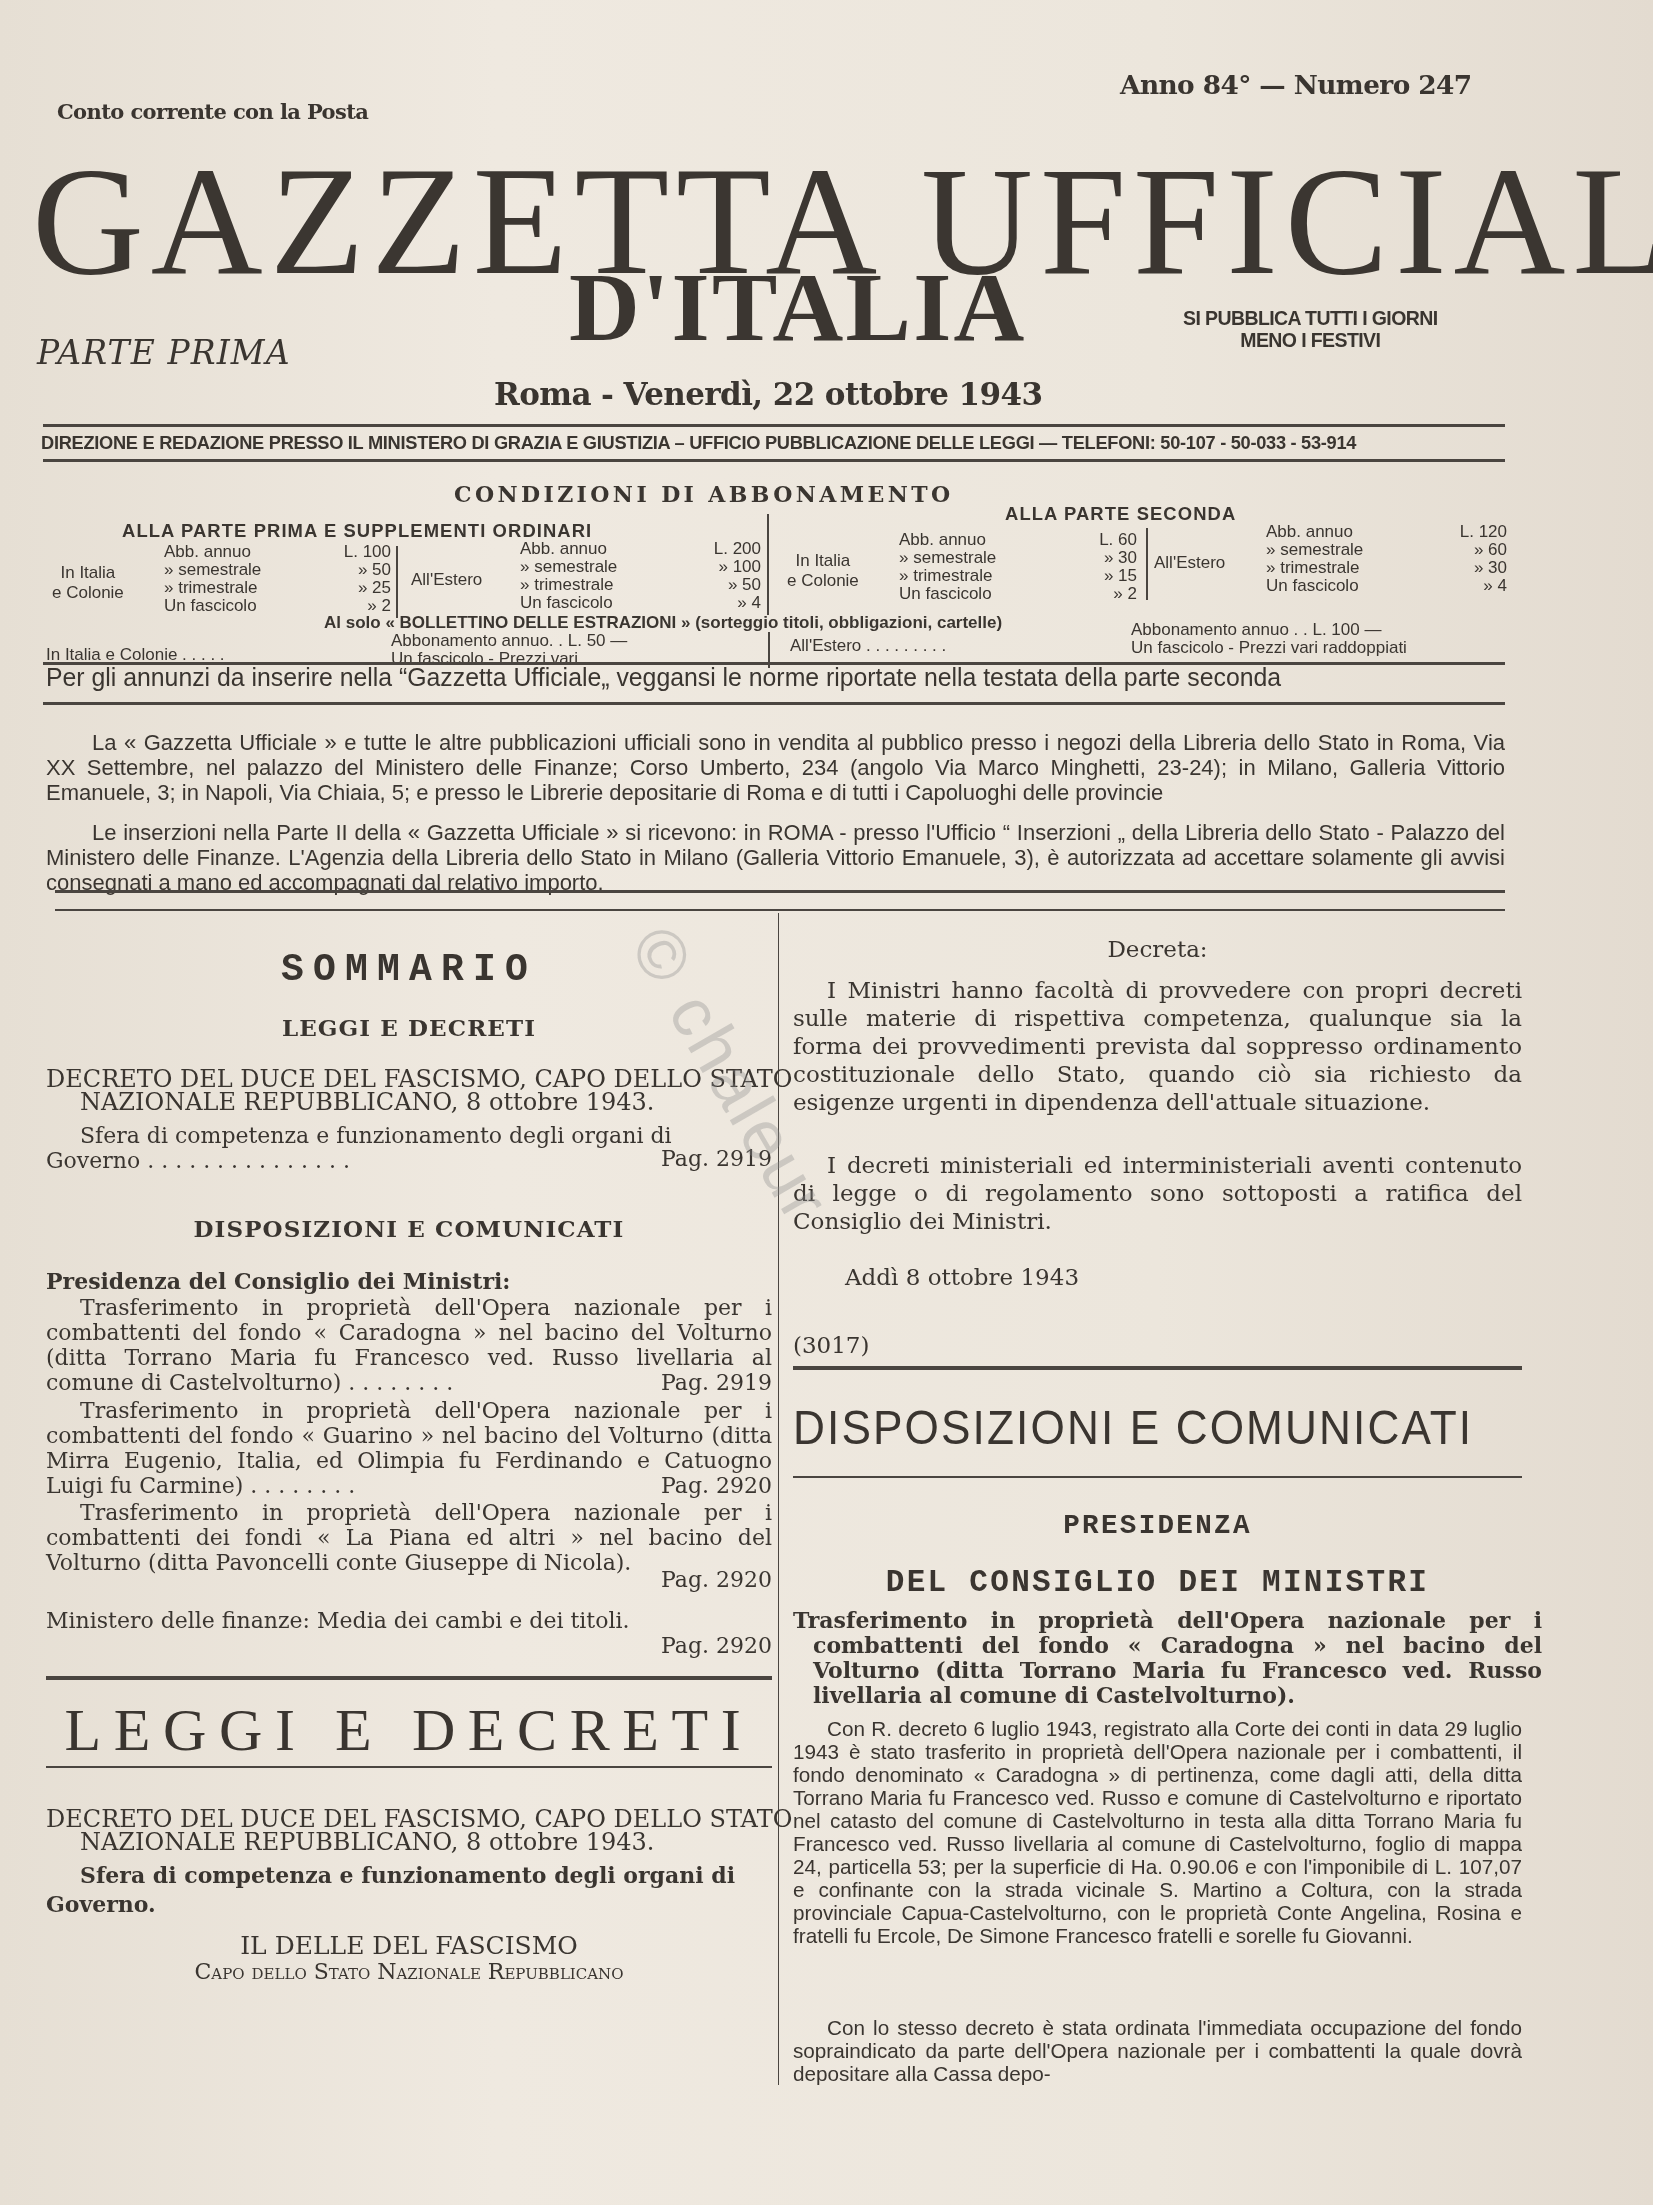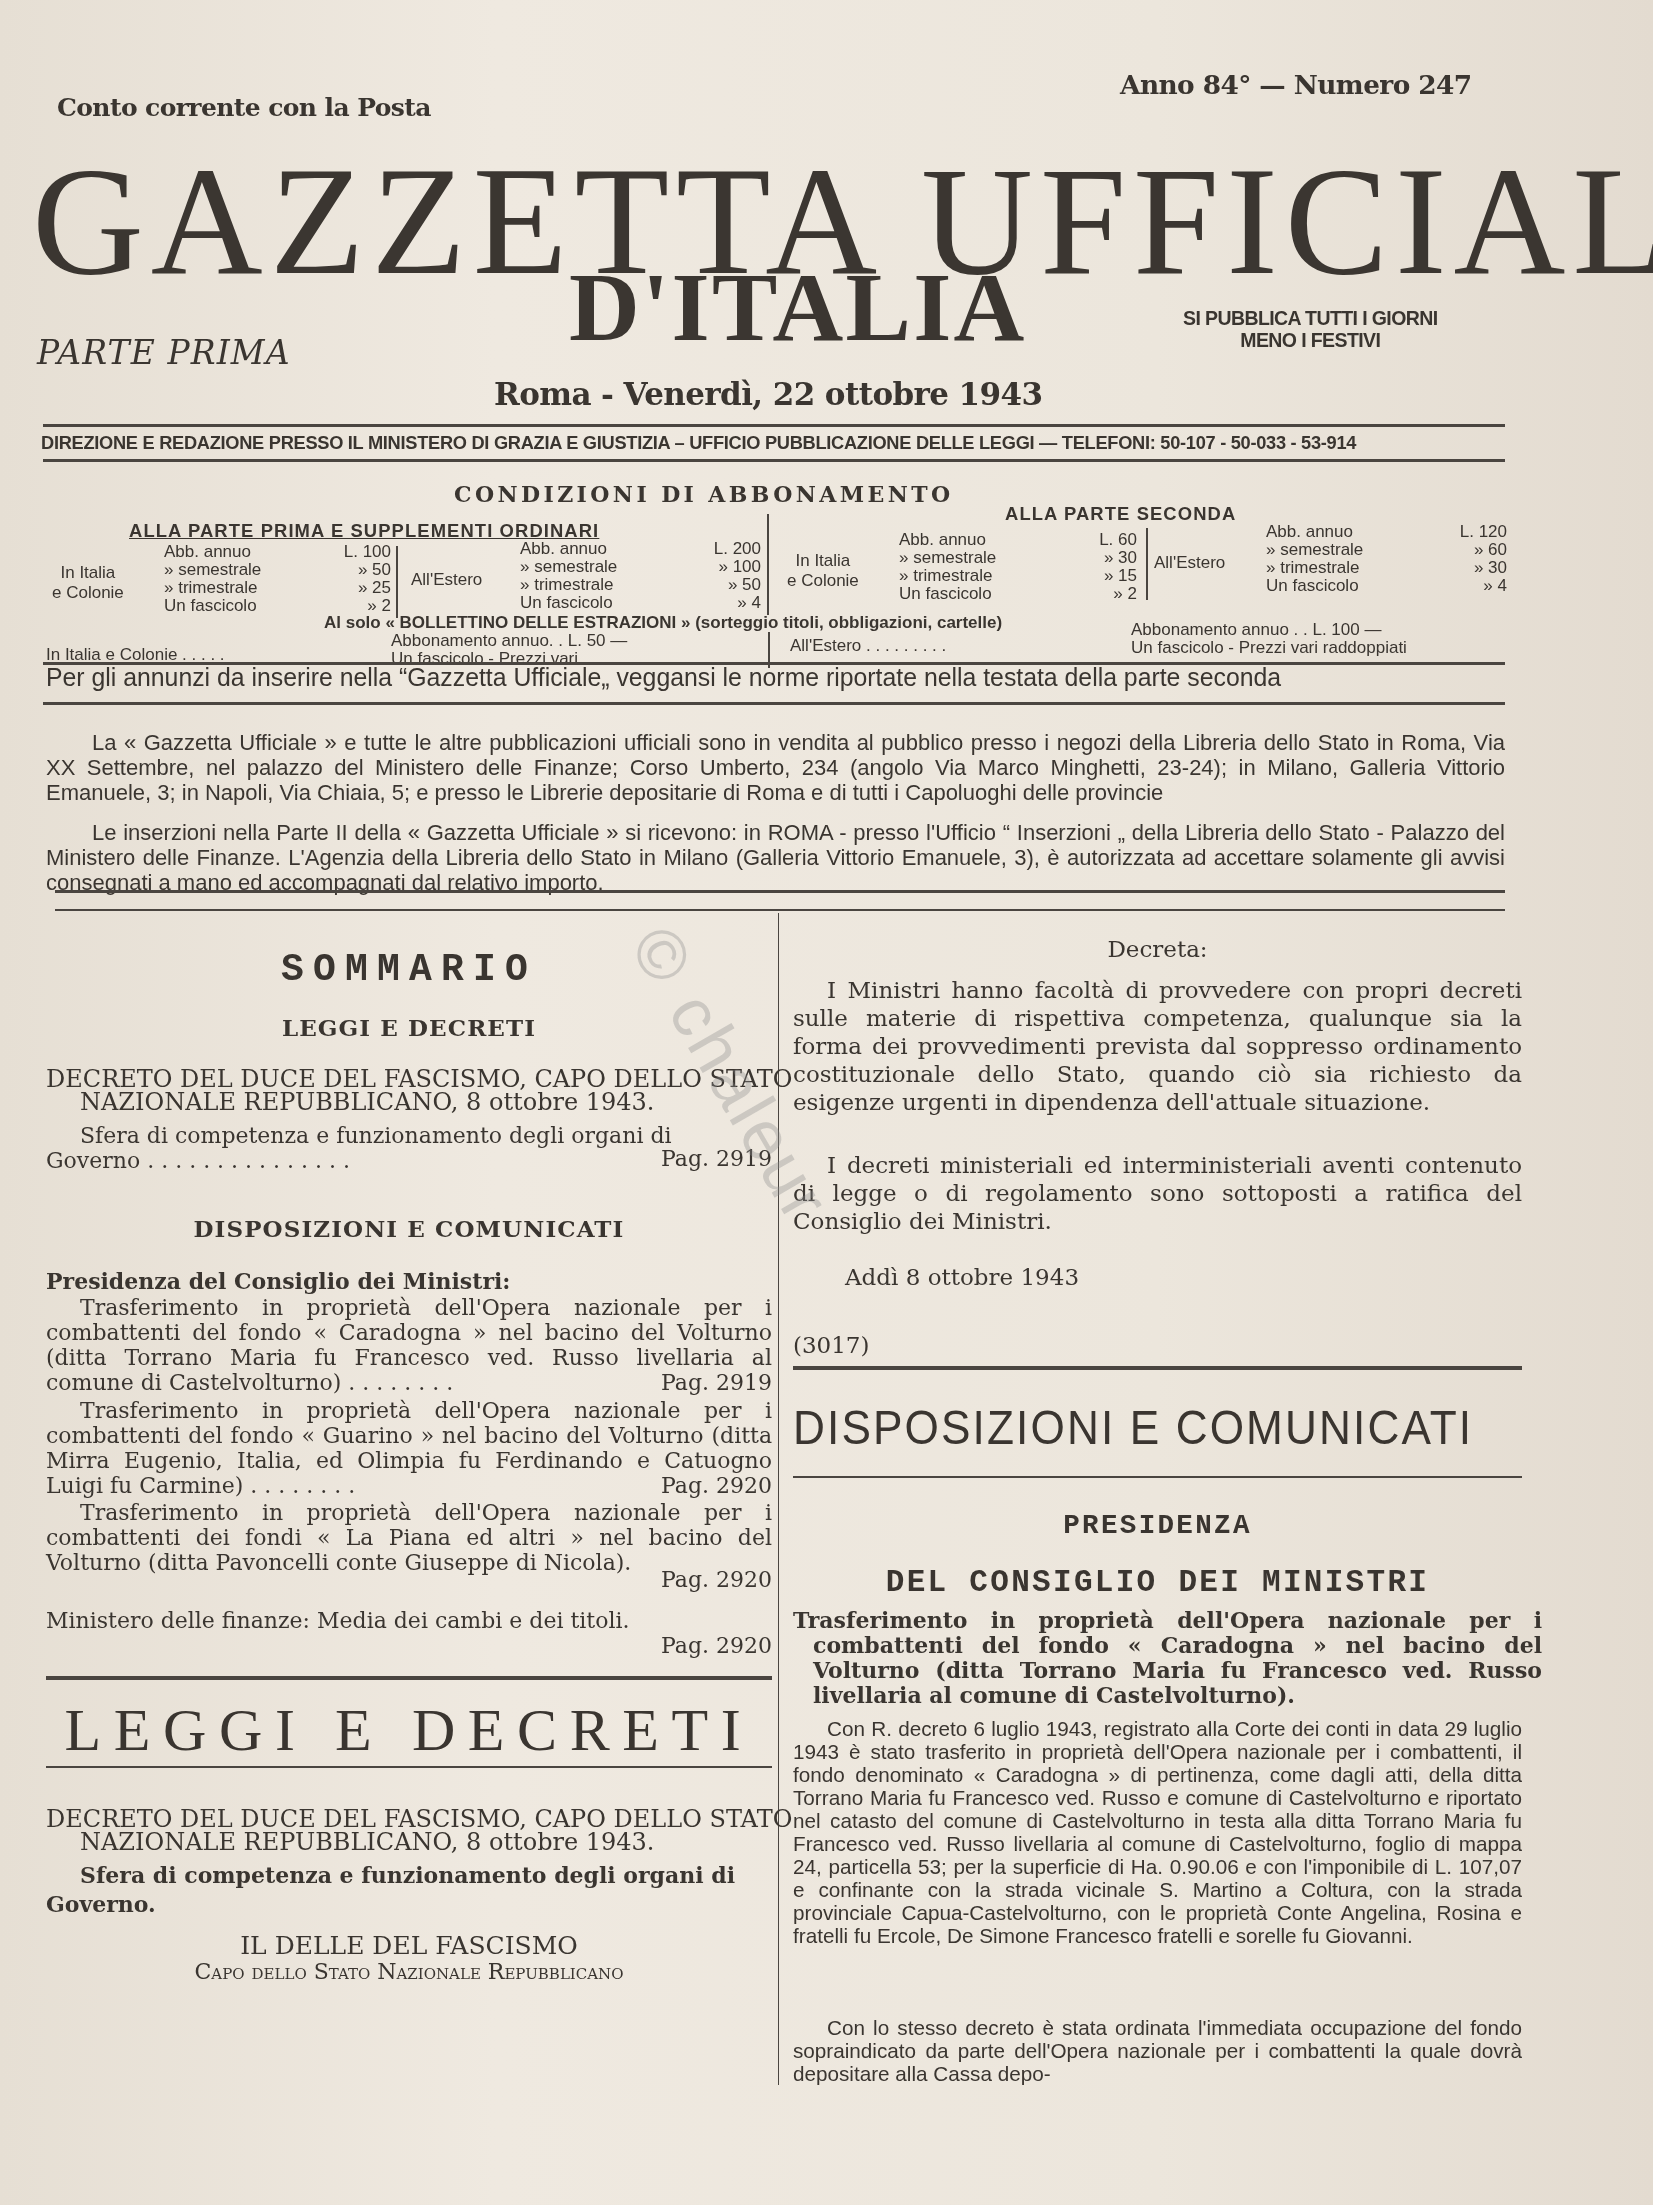--- a/index.html
+++ b/index.html
@@ -11,21 +11,21 @@
     position: relative;
   }
   .page { position: absolute; left: 0; top: 0; width: 1654px; height: 2205px;
     background: linear-gradient(90deg, #e6dfd4 0%, #efe9e0 30%, #ece6dc 70%, #e3dbd0 100%); }
   .abs { position: absolute; }
   .rule { position: absolute; height: 2.9px; background: #4a4540; }
   .rule.thin { height: 1.7px; }
   .center { text-align: center; }
 
   
-  #conto { left: 57px; top: 93px; font-size: 25px; font-weight: bold; font-family: "DejaVu Serif", serif; letter-spacing: -0.6px; }
+  #conto { left: 57px; top: 99px; font-size: 21px; font-weight: bold; font-family: "DejaVu Serif", serif; letter-spacing: -0.6px; }
   #anno { left: 1120px; top: 69px; font-size: 26.4px; font-weight: bold; letter-spacing: -0.6px; }
   #title1 { left: 32px; top: 144px; width: 1493px; font-family: "Liberation Serif", serif; font-size: 155px; letter-spacing: 6.9px; line-height: 1; color: #3b3631; white-space: nowrap; }
   #title2 { left: 569px; top: 258px; font-family: "Liberation Serif", serif; font-size: 98px; letter-spacing: 2.3px; line-height: 1; color: #3b3631; font-weight: bold; }
   #parte { left: 37px; top: 333px; font-size: 33px; font-style: italic; letter-spacing: 1.1px; }
   #pubblica { left: 1183px; top: 307px; font-size: 19.5px; font-weight: bold; text-align: center; line-height: 22px; font-family: "Liberation Sans Narrow", "Liberation Sans", sans-serif; letter-spacing: -0.6px; }
   #roma { left: 494px; top: 376px; font-size: 31px; font-weight: bold; letter-spacing: -0.6px; }
 
   #direzione { left: 41px; top: 432px; width: 1459px; font-family: "Liberation Sans", sans-serif; font-size: 19px; font-weight: bold; white-space: nowrap; letter-spacing: -0.3px; transform: scaleX(0.96); transform-origin: left; }
 
   #cond-title { left: 454px; top: 481px; font-size: 22px; font-weight: bold; letter-spacing: 3.4px; }
@@ -64,21 +64,21 @@
     <div>MENO I FESTIVI</div>
   </div>
   <div id="roma" class="abs">Roma - Venerdì, 22 ottobre 1943</div>
 
   <div class="rule" style="left:43px; top:424px; width:1462px;"></div>
   <div id="direzione" class="abs">DIREZIONE E REDAZIONE PRESSO IL MINISTERO DI GRAZIA E GIUSTIZIA – UFFICIO PUBBLICAZIONE DELLE LEGGI — TELEFONI: 50-107 - 50-033 - 53-914</div>
   <div class="rule" style="left:43px; top:459px; width:1462px;"></div>
 
   <div id="cond-title" class="abs">CONDIZIONI DI ABBONAMENTO</div>
 
-  <div class="abs subhead" style="left:129px; top:520px;text-decoration:underline;">ALLA PARTE PRIMA E SUPPLEMENTI ORDINARI</div>
+  <div class="abs subhead" style="left:122px; top:520px;">ALLA PARTE PRIMA E SUPPLEMENTI ORDINARI</div>
   <div class="abs subhead" style="left:1005px; top:503px;">ALLA PARTE SECONDA</div>
 
   <div class="abs tariff" style="left:52px; top:563px; text-align:center; line-height:19.5px;">
     <div>In Italia</div>
     <div>e Colonie</div>
   </div>
   <div class="abs tariff" style="left:164px; top:543px; width:227px;">
     <div class="row">
         <span>Abb. annuo</span>
         <span><span>L.</span> <span>100</span></span>

